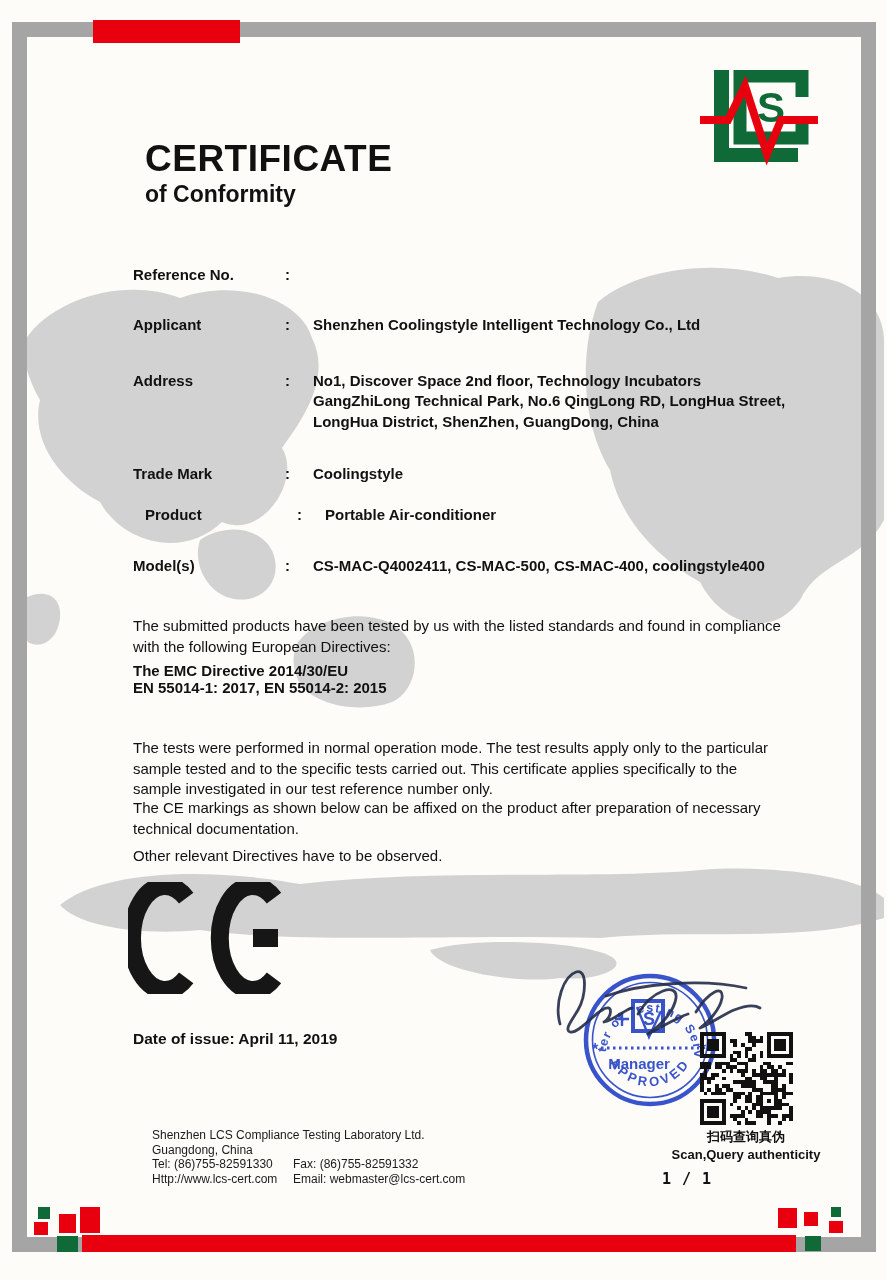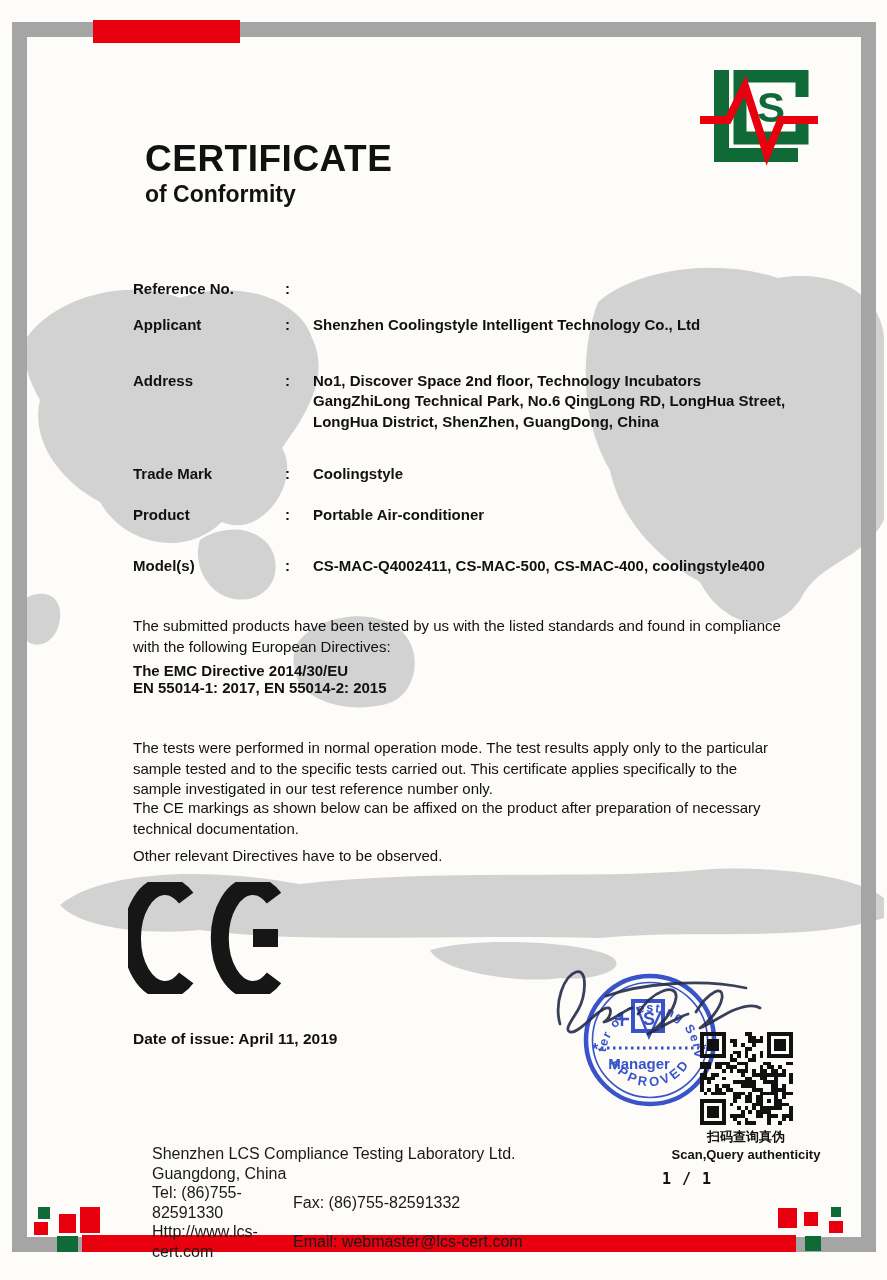--- a/index.html
+++ b/index.html
@@ -33,39 +33,39 @@
   .lcs-logo{position:absolute;left:698px;top:70px;}
 
   .title-block{position:absolute;left:145px;top:140px;}
   .title-main{font-size:37px;font-weight:bold;letter-spacing:0.5px;line-height:1;text-align:center;}
   .title-sub{font-size:23px;font-weight:bold;margin-top:4px;}
 
   .frow{position:absolute;left:133px;width:662px;display:flex;font-size:15px;font-weight:bold;line-height:1.35;}
   .frow .lab{width:152px;flex:none;}
   .frow .colon{width:28px;flex:none;}
   .frow .val{flex:1;}
-  .f-ref{top:279px;} .f-app{top:315px;} .f-addr{top:371px;}
-  .f-trade{top:464px;} .f-prod{top:505px;} .f-model{top:556px;}
+  .f-ref{top:265px;} .f-app{top:315px;} .f-addr{top:371px;}
+  .f-trade{top:464px;} .f-prod{top:505px;margin-left:12px;} .f-model{top:556px;}
 
   .para{position:absolute;left:133px;width:650px;font-size:15px;line-height:1.38;}
   .p-intro{top:616px;} .p-dir{top:661px;font-weight:bold;} .p-std{top:678px;font-weight:bold;}
   .p-tests{top:738px;} .p-ce{top:798px;} .p-other{top:846px;}
 
   .ce-mark{position:absolute;left:128px;top:882px;}
 
   .date-line{position:absolute;left:133px;top:1030px;font-size:15.5px;font-weight:bold;}
 
   .stamp{position:absolute;left:545px;top:945px;opacity:0.92;}
   .signature{position:absolute;left:548px;top:952px;opacity:0.9;}
 
   .qr{position:absolute;left:700px;top:1032px;}
   .qr-caption{position:absolute;left:661px;top:1128px;width:170px;text-align:center;font-weight:bold;}
   .qr-zh{font-size:13px;} .qr-en{font-size:13px;margin-top:1px;}
 
-  .footer{position:absolute;left:152px;top:1128px;width:480px;font-size:16px;line-height:1.22;color:#1a1a1a;margin-top:16px;}
+  .footer{position:absolute;left:152px;top:1128px;width:480px;font-size:12px;line-height:1.22;color:#1a1a1a;}
   .footer .cols{display:flex;align-items:center;}
   .footer .c1{width:141px;flex:none;}
 
   .page-num{position:absolute;left:662px;top:1170px;font-family:"DejaVu Sans Mono",monospace;
             font-weight:bold;font-size:15px;letter-spacing:1px;}
 </style>
 </head>
 <body>
 
 <div class="page">

